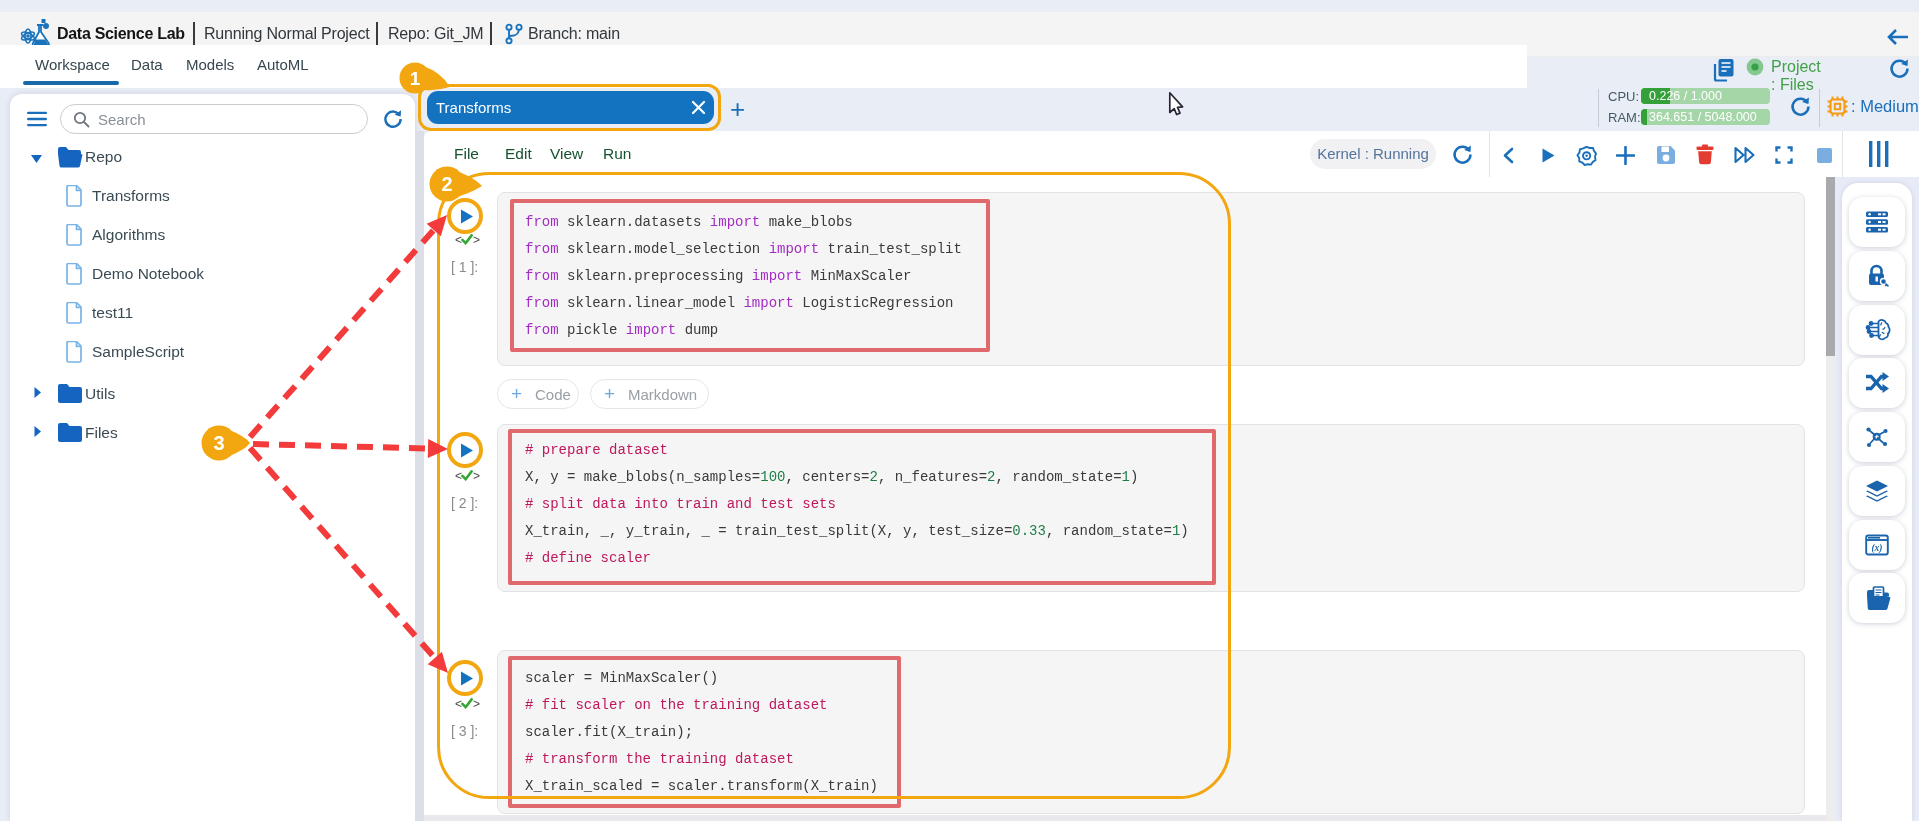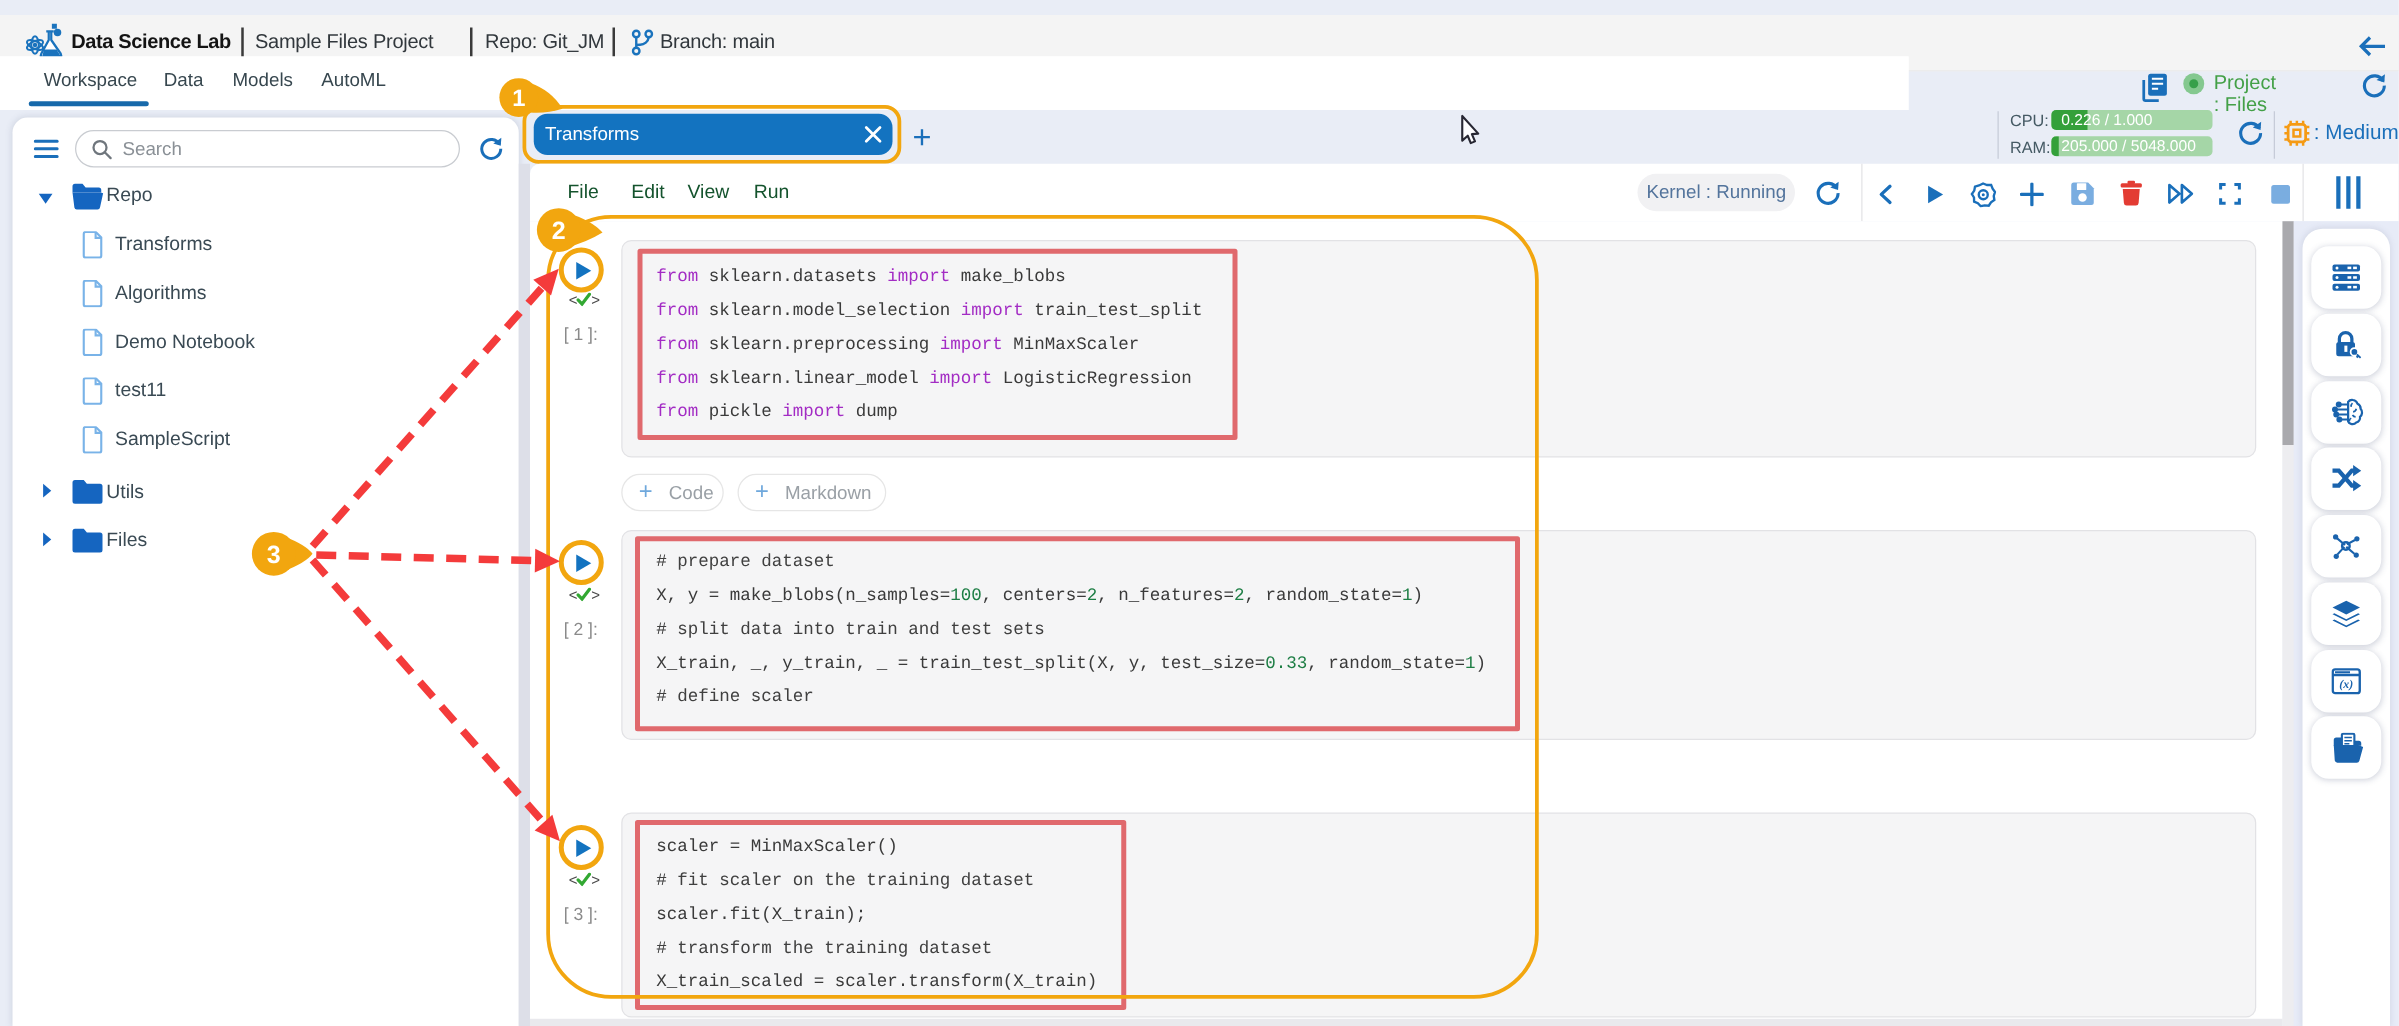--- a/index.html
+++ b/index.html
@@ -36,21 +36,21 @@
   
   #toolbar { left:424px; top:131px; width:1495px; height:46px; background:#fff; border-radius:8px 0 0 0; }
   .menu { top:14px; font-size:15.5px; color:#14532d; }
   #kpill { left:886px; top:8px; width:126px; height:30px; background:#f1f1f3; border-radius:15px; text-align:center; line-height:30px; font-size:15px; color:#53749c; }
   
   #nb { left:424px; top:177px; width:1402px; height:644px; background:#fff; }
   .cell { position:absolute; left:73px; width:1308px; background:#f5f5f6; border:1px solid #e2e2e5; border-radius:8px; }
   .rbox { position:absolute; border:4px solid #e0696d; border-radius:2px; }
   .code { position:absolute; left:101px; font-family:"Liberation Mono", monospace; font-size:14px; line-height:27px; color:#3a3a3a; white-space:pre; }
   .code .k { color:#a32cc4; }
-  .code .c { color:#404040; }
+  .code .c { color:#be185d; }
   .code .n { color:#1e7e45; }
   .runb { position:absolute; left:23px; width:36px; height:36px; border-radius:50%; background:#fff; border:4px solid #f2a60f; }
   .runb svg { position:absolute; left:9px; top:6px; }
   .chk { position:absolute; left:31px; width:40px; font-size:12px; letter-spacing:-1px; color:#4a4a4a; font-family:"Liberation Sans", sans-serif; }
   .cnum { position:absolute; left:27px; font-size:14px; color:#8a8a8a; font-family:"Liberation Sans", sans-serif; }
   .addpill { position:absolute; height:30px; border:1px solid #e6e6e6; border-radius:15px; background:#fff; font-size:15px; color:#9aa0a6; }
   .addpill .pl { position:absolute; color:#6fa8dc; font-size:19px; top:3px; left:13px; font-weight:400;}
   
   #sbtrack { left:1826px; top:177px; width:9px; height:644px; background:#ededf0; }
   #sbthumb { left:1826px; top:177px; width:9px; height:179px; background:#a9a9ad; }
@@ -74,21 +74,21 @@
       <ellipse cx="8" cy="19" rx="3" ry="7"></ellipse>
     </g>
     <circle cx="8" cy="19" r="1.8" fill="#1a73bd"></circle>
     <path d="M17 8 h6 M19 8 v7 L13 26 a3 3 0 0 0 2.6 4.4 H26 a3 3 0 0 0 2.6-4.4 L21 15 V8" fill="#fff" stroke="#1a73bd" stroke-width="1.8" stroke-linejoin="round"></path>
     <path d="M15.2 22.5 h10 L28 27 a2 2 0 0 1 -2 3 H16 a2 2 0 0 1 -2-3 Z" fill="#1a73bd"></path>
     <circle cx="26" cy="9" r="3" fill="#1a73bd"></circle>
     <rect x="21.5" y="2" width="4" height="4" fill="#1a73bd"></rect>
   </svg>
   <div class="abs ttl">Data Science Lab</div>
   <div class="abs hsep" style="left:193px"></div>
-  <div class="abs htxt" style="left:204px">Sample Files Project</div>
+  <div class="abs htxt" style="left:204px">Running Normal Project</div>
   <div class="abs hsep" style="left:376px"></div>
   <div class="abs htxt" style="left:388px">Repo: Git_JM</div>
   <div class="abs hsep" style="left:490px"></div>
   <svg class="abs" style="left:504px; top:11px" width="20" height="22" viewBox="0 0 20 22">
     <circle cx="5" cy="4.2" r="2.6" fill="none" stroke="#1a73bd" stroke-width="1.9"></circle>
     <circle cx="5" cy="17.8" r="2.6" fill="none" stroke="#1a73bd" stroke-width="1.9"></circle>
     <circle cx="15" cy="4.2" r="2.6" fill="none" stroke="#1a73bd" stroke-width="1.9"></circle>
     <path d="M5 6.8 V15.2 M15 6.8 a7 7 0 0 1 -7 6 L5 13" fill="none" stroke="#1a73bd" stroke-width="1.9"></path>
   </svg>
   <div class="abs htxt" style="left:528px">Branch: main</div>
@@ -203,21 +203,21 @@
 
 <div class="abs vdiv" style="left:1598px; top:89px; height:38px"></div>
 <div class="abs cpulbl" style="left:1608px; top:89px">CPU:</div>
 <div class="abs pbar" style="top:88px">
     <div class="fill" style="width:29px"></div>
     <div class="ptxt">0.226 / 1.000</div>
   </div>
 <div class="abs cpulbl" style="left:1608px; top:110px">RAM:</div>
 <div class="abs pbar" style="top:109px">
     <div class="fill" style="width:6px"></div>
-    <div class="ptxt">205.000 / 5048.000</div>
+    <div class="ptxt">364.651 / 5048.000</div>
   </div>
 <div class="abs vdiv" style="left:1819px; top:89px; height:38px"></div>
 <svg class="abs" style="left:1789px; top:95px" width="23" height="23" viewBox="0 0 24 24">
   <path d="M19.3 8.2 A8.3 8.3 0 1 0 20.3 12" fill="none" stroke="#1a6fba" stroke-width="2.6"></path>
   <path d="M20.8 2.5 L20.3 9.3 L13.8 7.4 Z" fill="#1a6fba"></path>
 </svg>
 <svg class="abs" style="left:1827px; top:96px" width="21" height="21" viewBox="0 0 21 21">
   <g stroke="#f59a13" stroke-width="2">
     <path d="M5.5 3 V0.5 M10.5 3 V0.5 M15.5 3 V0.5 M5.5 20.5 V18 M10.5 20.5 V18 M15.5 20.5 V18 M0.5 5.5 H3 M0.5 10.5 H3 M0.5 15.5 H3 M18 5.5 H20.5 M18 10.5 H20.5 M18 15.5 H20.5"></path>
   </g>

